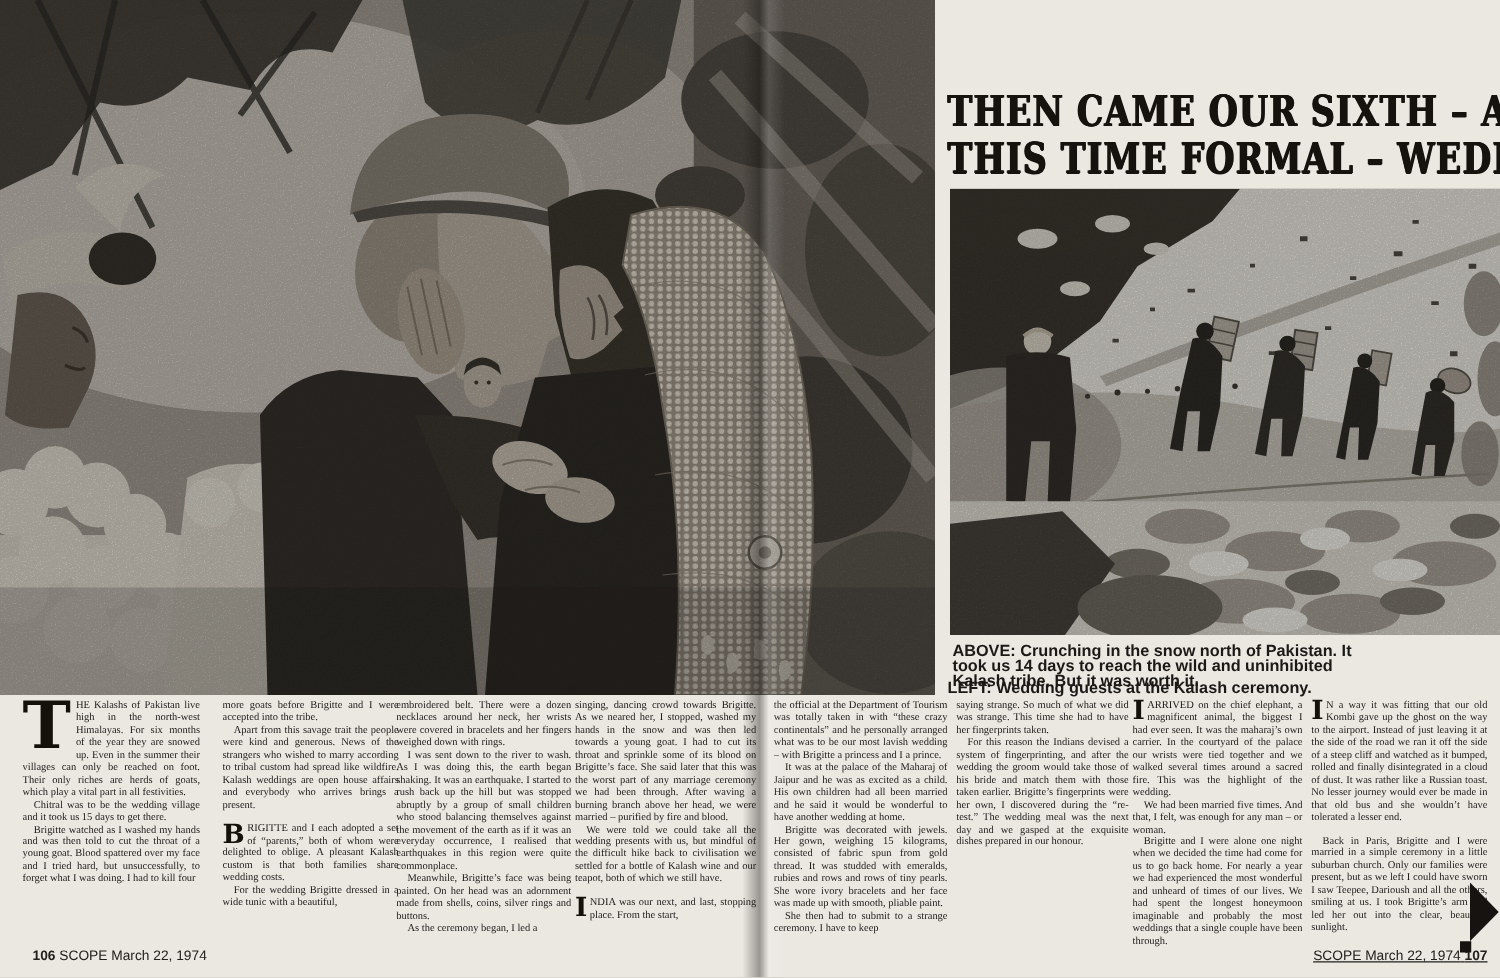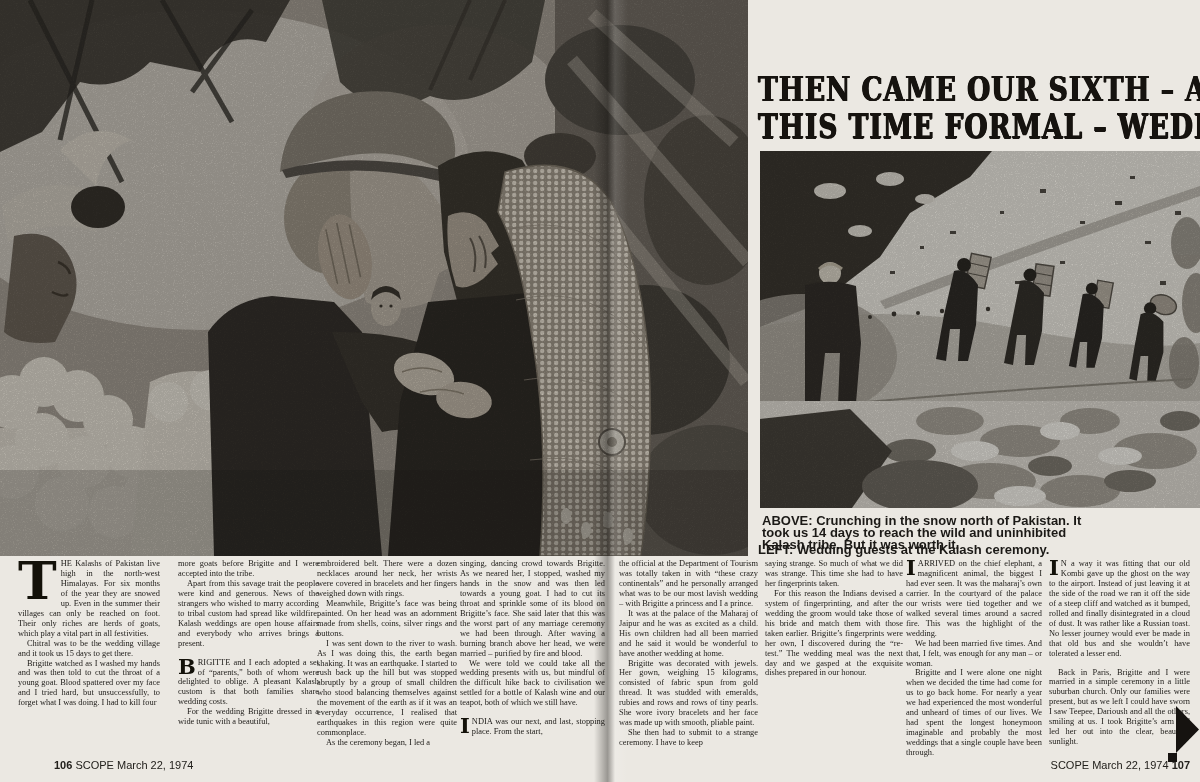--- a/index.html
+++ b/index.html
@@ -44,22 +44,22 @@
   .c4 { left:460px; width:145px; }
   .c5 { left:619px; width:139px; }
   .c6 { left:765px; width:138px; }
   .c7 { left:906px; width:136px; }
   .c8 { left:1049px;width:141px; }
 
   
   .footer { position:absolute; top:759px; font-family:"Liberation Sans", sans-serif;
     font-size:11px; color:#22201c; }
   .footer .num { font-weight:bold; }
-  .f-left  { left:26px;margin-left:28px; }
-  .f-right { right:10px; text-align:right; }
+  .f-left  { left:26px; }
+  .f-right { right:10px; text-align:right;text-decoration:underline; }
 
   
   .cont-arrow { position:absolute; left:1176px; top:706px; width:23px; height:47px; }
   .end-square { position:absolute; left:1168px; top:753px; width:9px; height:9px; background:#161310; }
 </style>
 </head>
 <body>
 
 <div class="spread">
 
@@ -306,22 +306,22 @@
       <p class="ind">Brigitte watched as I washed my hands and was then told to cut the throat of a young goat. Blood spattered over my face and I tried hard, but unsuccessfully, to forget what I was doing. I had to kill four</p>
     </div>
   <div class="col c2">
       <p>more goats before Brigitte and I were accepted into the tribe.</p>
       <p class="ind">Apart from this savage trait the people were kind and generous. News of the strangers who wished to marry according to tribal custom had spread like wildfire. Kalash weddings are open house affairs and everybody who arrives brings a present.</p>
       <p class="gap"><span class="drop">B</span>RIGITTE and I each adopted a set of “parents,” both of whom were delighted to oblige. A pleasant Kalash custom is that both families share wedding costs.</p>
       <p class="ind">For the wedding Brigitte dressed in a wide tunic with a beautiful,</p>
     </div>
   <div class="col c3">
       <p>embroidered belt. There were a dozen necklaces around her neck, her wrists were covered in bracelets and her fingers weighed down with rings.</p>
+      <p class="ind">I was sent down to the river to wash. As I was doing this, the earth began shaking. It was an earthquake. I started to rush back up the hill but was stopped abruptly by a group of small children who stood balancing themselves against the movement of the earth as if it was an everyday occurrence, I realised that earthquakes in this region were quite commonplace.</p>
       <p class="ind">Meanwhile, Brigitte’s face was being painted. On her head was an adornment made from shells, coins, silver rings and buttons.</p>
-      <p class="ind">I was sent down to the river to wash. As I was doing this, the earth began shaking. It was an earthquake. I started to rush back up the hill but was stopped abruptly by a group of small children who stood balancing themselves against the movement of the earth as if it was an everyday occurrence, I realised that earthquakes in this region were quite commonplace.</p>
       <p class="ind">As the ceremony began, I led a</p>
     </div>
   <div class="col c4">
       <p>singing, dancing crowd towards Brigitte. As we neared her, I stopped, washed my hands in the snow and was then led towards a young goat. I had to cut its throat and sprinkle some of its blood on Brigitte’s face. She said later that this was the worst part of any marriage ceremony we had been through. After waving a burning branch above her head, we were married – purified by fire and blood.</p>
       <p class="ind">We were told we could take all the wedding presents with us, but mindful of the difficult hike back to civilisation we settled for a bottle of Kalash wine and our teapot, both of which we still have.</p>
       <p class="gap"><span class="drop">I</span>NDIA was our next, and last, stopping place. From the start,</p>
     </div>
   <div class="col c5">
       <p>the official at the Department of Tourism was totally taken in with “these crazy continentals” and he personally arranged what was to be our most lavish wedding – with Brigitte a princess and I a prince.</p>
       <p class="ind">It was at the palace of the Maharaj of Jaipur and he was as excited as a child. His own children had all been married and he said it would be wonderful to have another wedding at home.</p>

